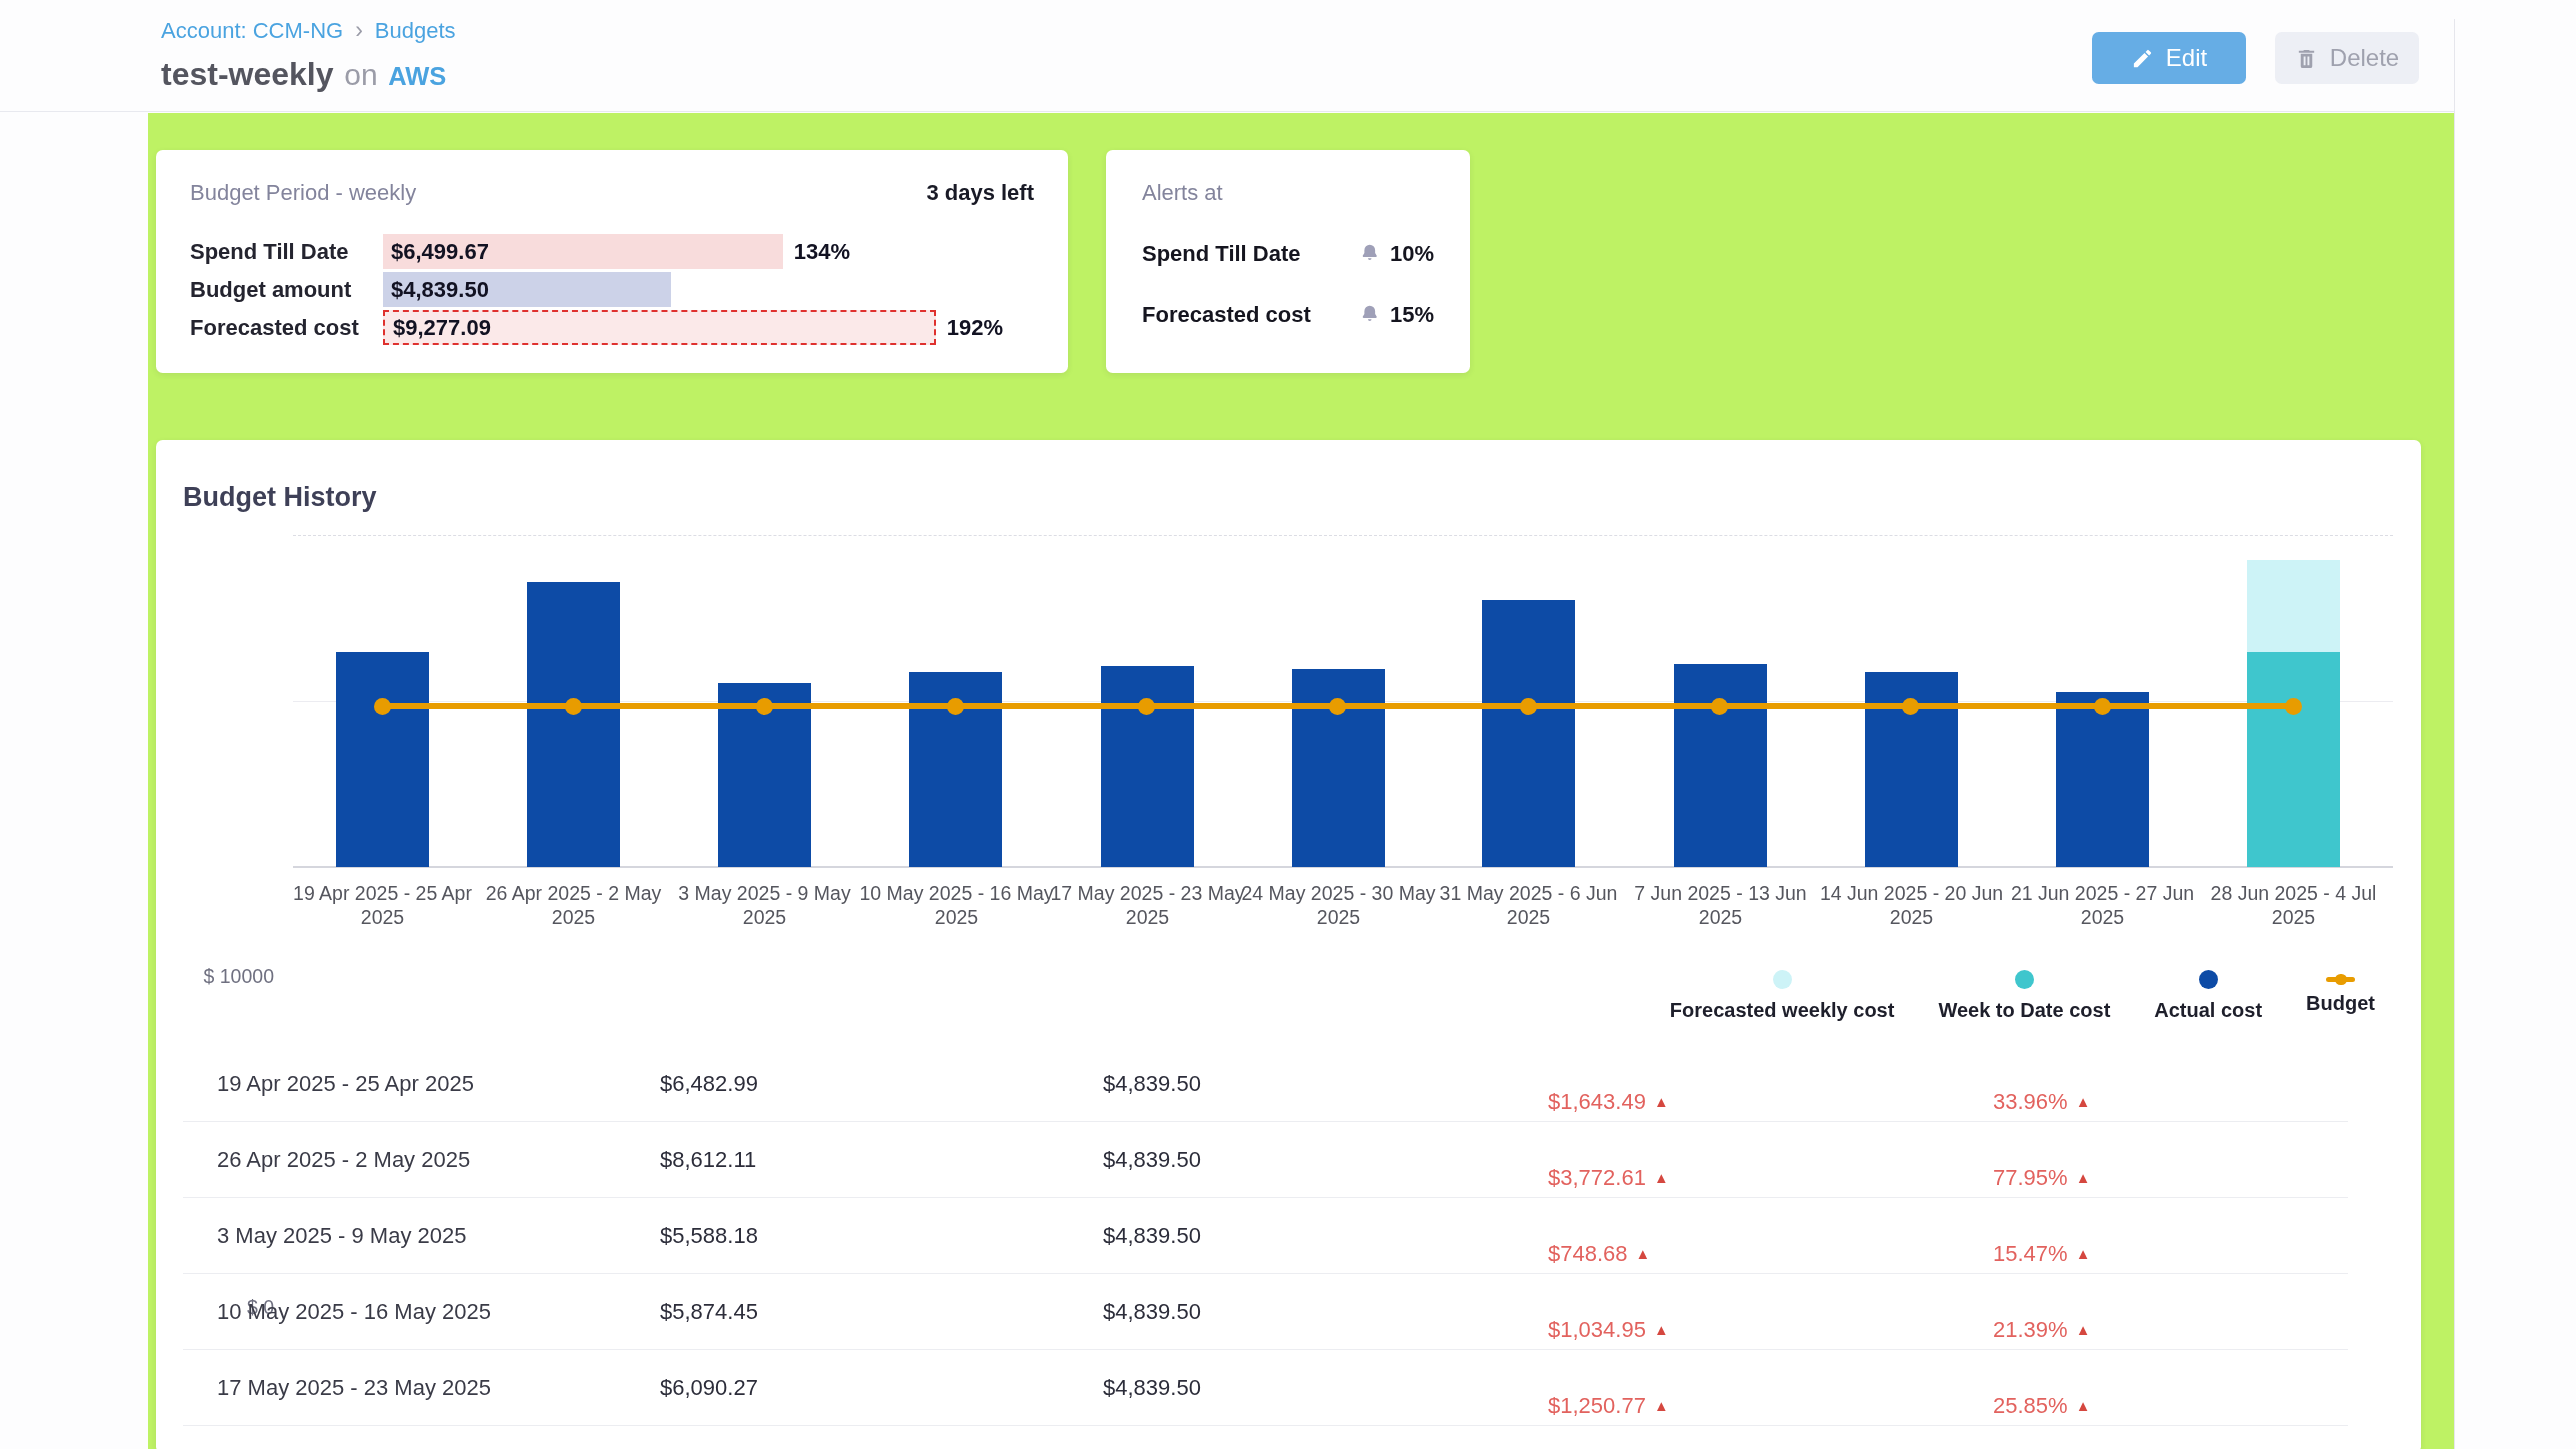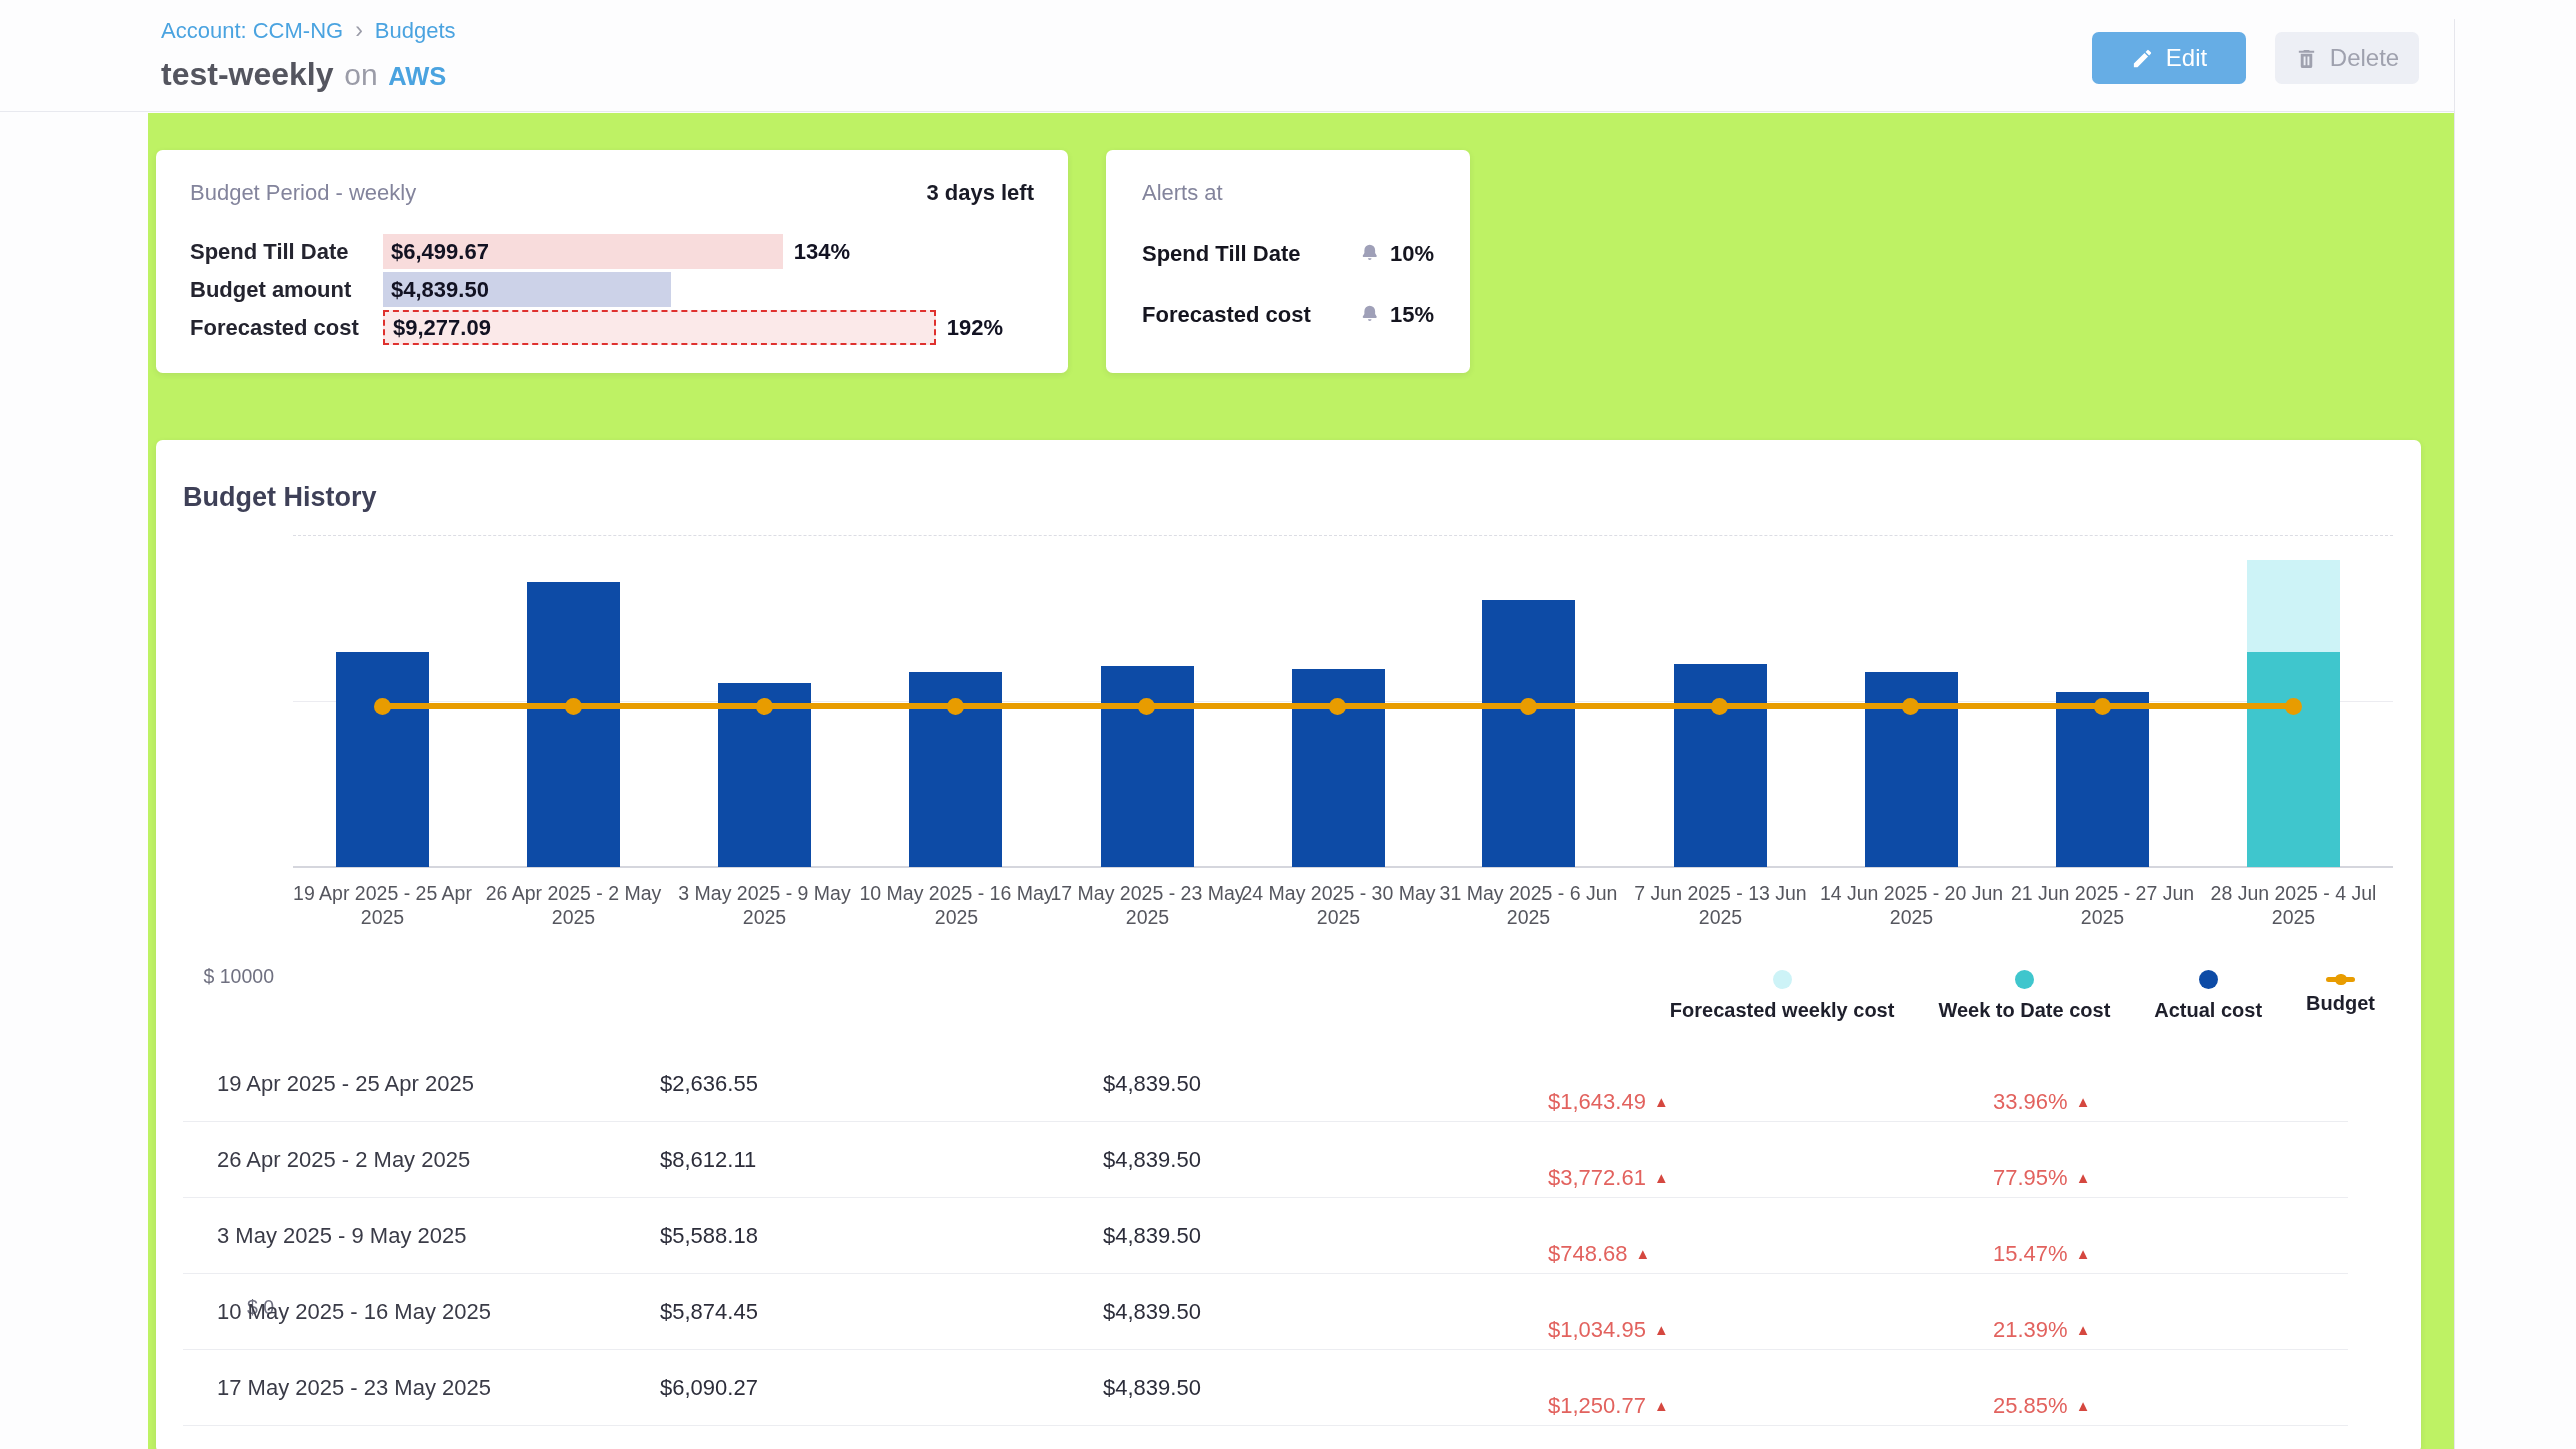--- a/index.html
+++ b/index.html
@@ -242,21 +242,21 @@
           </div>
           <div class="legend-item">
             <span class="legend-line" style="background: rgb(232, 156, 0);"></span>
             <span class="legend-text">Budget</span>
           </div>
         </div>
       <div id="btable">
         <div id="t-body">
             <div class="t-row">
               <span class="t-cell c0">19 Apr 2025 - 25 Apr 2025</span>
-              <span class="t-cell c1">$2,636.55</span>
+              <span class="t-cell c1">$6,482.99</span>
               <span class="t-cell c2">$4,839.50</span>
               <span class="t-cell c3 variance">$1,643.49<span class="tri-up">▲</span></span>
               <span class="t-cell c4 variance">33.96%<span class="tri-up">▲</span></span>
             </div>
             <div class="t-row">
               <span class="t-cell c0">26 Apr 2025 - 2 May 2025</span>
               <span class="t-cell c1">$8,612.11</span>
               <span class="t-cell c2">$4,839.50</span>
               <span class="t-cell c3 variance">$3,772.61<span class="tri-up">▲</span></span>
               <span class="t-cell c4 variance">77.95%<span class="tri-up">▲</span></span>

